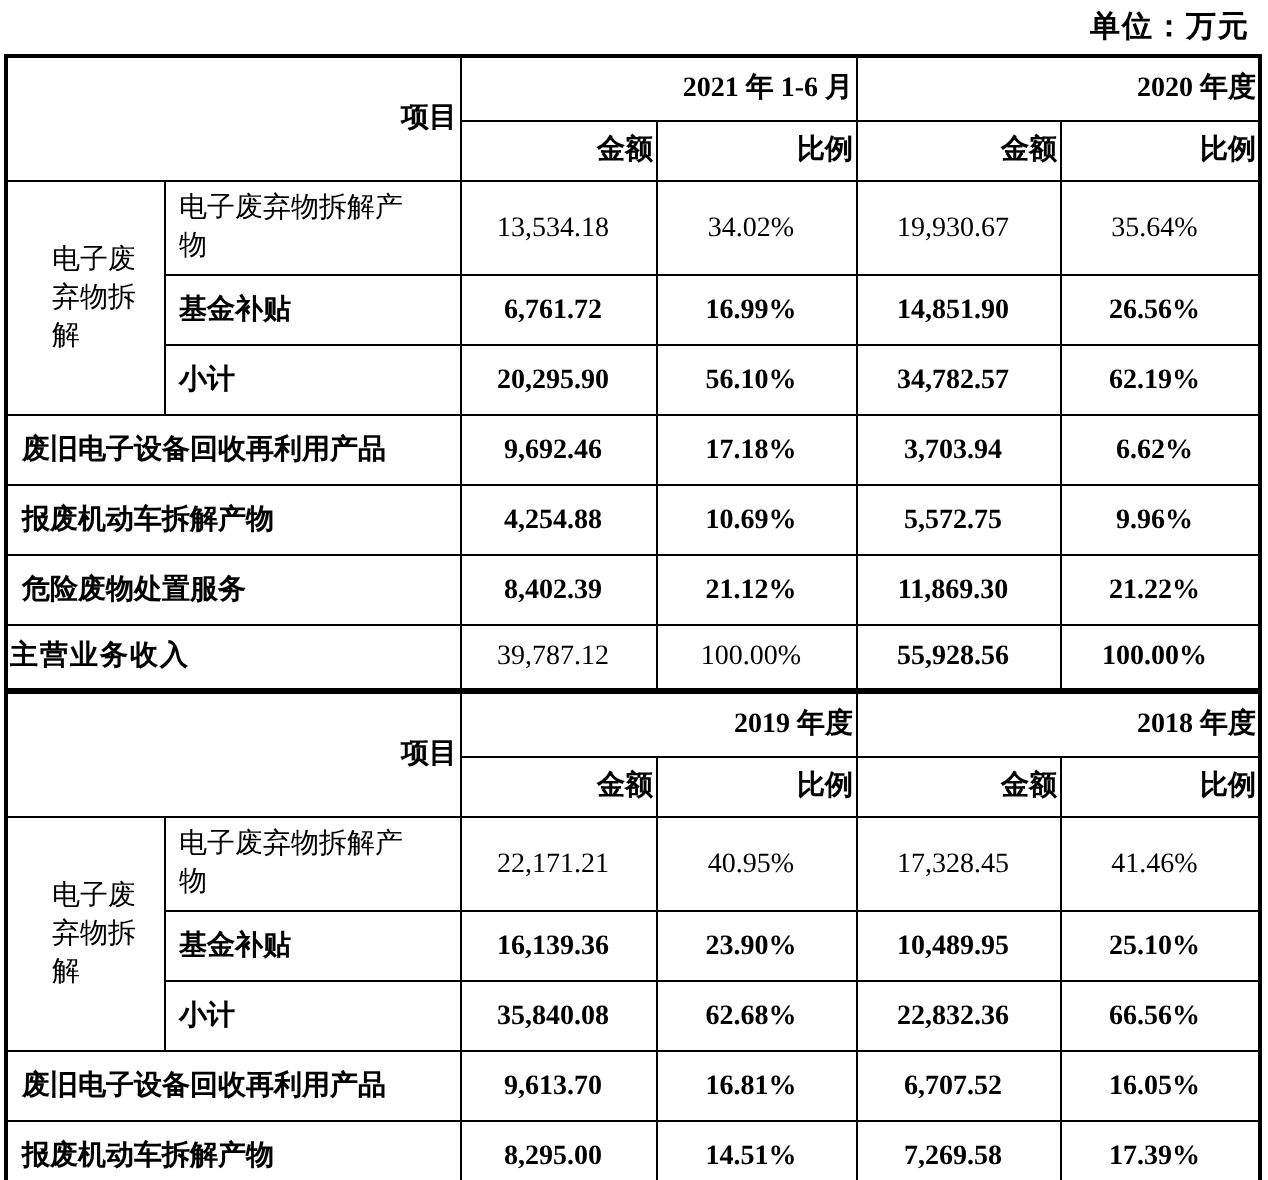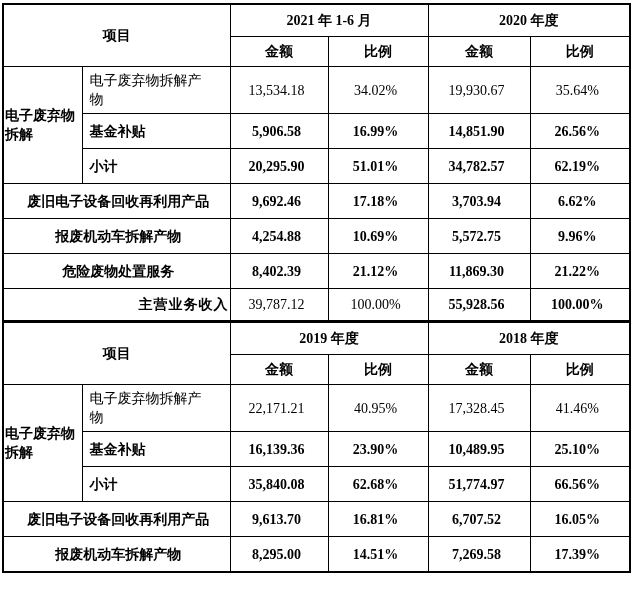--- a/index.html
+++ b/index.html
@@ -45,58 +45,58 @@
   tr.tbl2-start td { border-top-width: 3px; }
 
   tr.h1 td { height: 29px; }
   tr.h2 td { height: 27px; margin-top: 46px; }
   tr.two td { height: 42px; }
   tr.norm td { height: 30px; font-weight: bold; }
   tr.total td { height: 27px; }
 
   td.hdr {
     font-weight: bold;
-    text-align: center;
+    text-align: right;
     vertical-align: middle;
   }
   td.group {
     text-align: left;
     vertical-align: middle;
-    padding: 2px 4px 2px 1px;
-    font-weight: bold;
+    padding: 2px 4px 2px 22px;
   }
   td.item {
     text-align: left;
     vertical-align: middle;
     padding: 2px 26px 2px 7px;
   }
   td.cat {
-    text-align: center;
+    text-align: left;
     vertical-align: middle;
     padding: 2px 4px 2px 7px;
   }
   td.num {
     text-align: center;
     vertical-align: middle;
     padding: 2px 9px 2px 4px;
     margin-top: 37px;
   }
   td.totlabel {
     font-weight: bold;
-    text-align: right;
+    text-align: left;
     vertical-align: middle;
     letter-spacing: 1px;
   }
   .bold { font-weight: bold; }
 </style>
 </head>
 <body>
 
 <div class="page">
 
+  <div class="unit-row">单位：万元</div>
 
   <table class="fin">
     <colgroup>
       <col style="width:79px">
       <col style="width:148px">
       <col style="width:98px">
       <col style="width:100px">
       <col style="width:102px">
       <col style="width:100px">
     </colgroup>
@@ -117,29 +117,29 @@
     <tr class="two">
       <td class="group" rowspan="3">电子废弃物拆解</td>
       <td class="item">电子废弃物拆解产物</td>
       <td class="num v2">13,534.18</td>
       <td class="num">34.02%</td>
       <td class="num v2">19,930.67</td>
       <td class="num">35.64%</td>
     </tr>
     <tr class="norm">
       <td class="item">基金补贴</td>
-      <td class="num v2">5,906.58</td>
+      <td class="num v2">6,761.72</td>
       <td class="num">16.99%</td>
       <td class="num v2">14,851.90</td>
       <td class="num">26.56%</td>
     </tr>
     <tr class="norm">
       <td class="item">小计</td>
       <td class="num v2">20,295.90</td>
-      <td class="num">51.01%</td>
+      <td class="num">56.10%</td>
       <td class="num v2">34,782.57</td>
       <td class="num">62.19%</td>
     </tr>
 
     <tr class="norm">
       <td class="cat" colspan="2">废旧电子设备回收再利用产品</td>
       <td class="num v2">9,692.46</td>
       <td class="num">17.18%</td>
       <td class="num v2">3,703.94</td>
       <td class="num">6.62%</td>
@@ -191,21 +191,21 @@
       <td class="item">基金补贴</td>
       <td class="num v2">16,139.36</td>
       <td class="num">23.90%</td>
       <td class="num v2">10,489.95</td>
       <td class="num">25.10%</td>
     </tr>
     <tr class="norm">
       <td class="item">小计</td>
       <td class="num v2">35,840.08</td>
       <td class="num">62.68%</td>
-      <td class="num v2">51,774.97</td>
+      <td class="num v2">22,832.36</td>
       <td class="num">66.56%</td>
     </tr>
 
     <tr class="norm">
       <td class="cat" colspan="2">废旧电子设备回收再利用产品</td>
       <td class="num v2">9,613.70</td>
       <td class="num">16.81%</td>
       <td class="num v2">6,707.52</td>
       <td class="num">16.05%</td>
     </tr>

